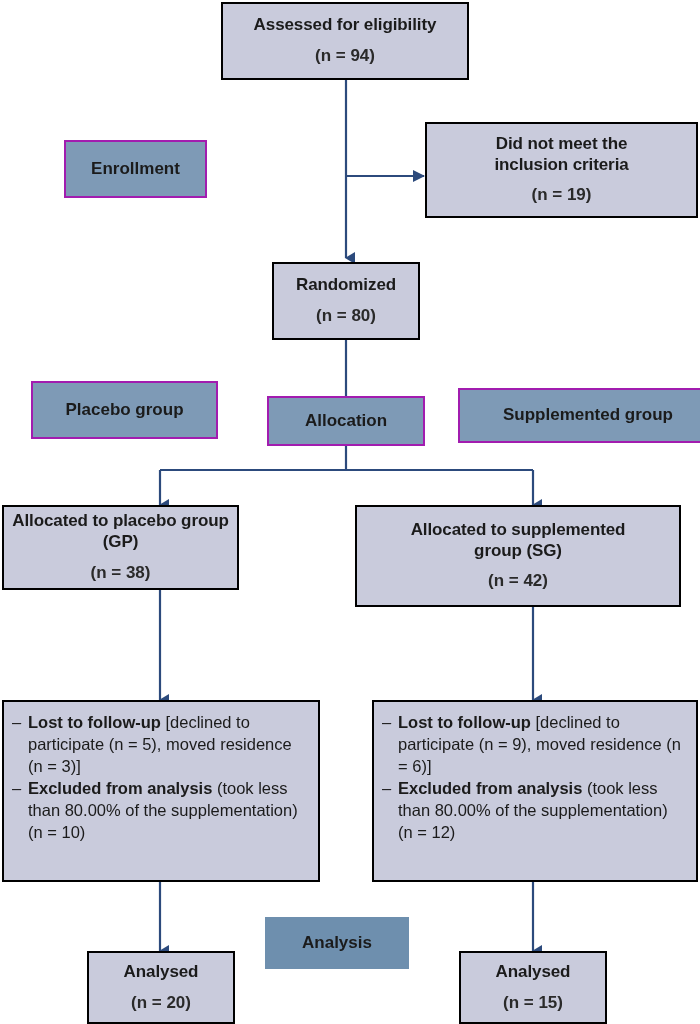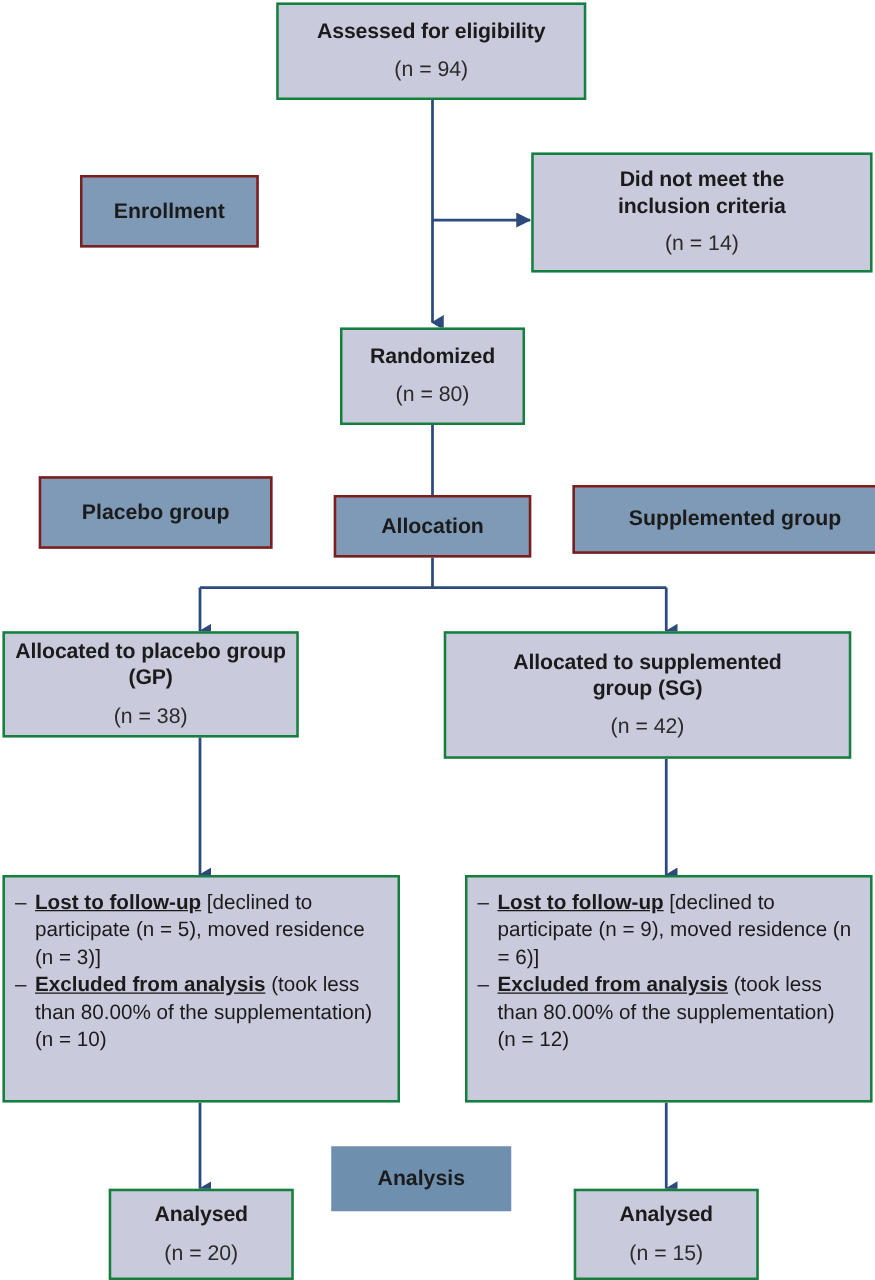--- a/index.html
+++ b/index.html
@@ -34,38 +34,38 @@
     display: flex;
     flex-direction: column;
     align-items: center;
     justify-content: center;
     text-align: center;
     color: #1b1b1b;
     line-height: 1.22;
   }
   .node.light {
     background: #c9cbdc;
-    border: 2px solid #15803d;
+    border: 2px solid #000000;
   }
   .node.stage {
     background: #7e9ab6;
-    border: 2px solid #7f1d1d;
+    border: 2px solid #a21caf;
   }
   .node.stage-noborder {
     background: #6e8fae;
     border: none;
   }
   .title {
     font-weight: bold;
     font-size: 17px;
     letter-spacing: -0.1px;
   }
   .sub {
     font-size: 17px;
-    font-weight: normal;
+    font-weight: bold;
     color: #2a2a2a;
     margin-top: 10px;
   }
   .stage-label {
     font-weight: bold;
     font-size: 17px;
   }
   .bullets {
     display: block;
     text-align: left;
@@ -89,21 +89,20 @@
     width: 16px;
     flex: 0 0 16px;
     font-size: 16.5px;
     line-height: 1.32;
   }
   .btext {
     flex: 1 1 auto;
   }
   .b {
     font-weight: bold;
-    text-decoration: underline;
   }
   .n {
     font-weight: normal;
   }
 </style>
 </head>
 <body>
 
 <div id="diagram">
 
@@ -140,21 +139,21 @@
     <div class="sub">(n = 94)</div>
   </div>
 
   <div class="node stage" style="left:64px; top:140px; width:143px; height:58px;">
     <div class="stage-label">Enrollment</div>
   </div>
 
   <div class="node light" style="left:425px; top:122px; width:273px; height:96px;">
     <div class="title">Did not meet the</div>
     <div class="title">inclusion criteria</div>
-    <div class="sub">(n = 14)</div>
+    <div class="sub">(n = 19)</div>
   </div>
 
   <div class="node light" style="left:272px; top:262px; width:148px; height:78px;">
     <div class="title">Randomized</div>
     <div class="sub">(n = 80)</div>
   </div>
 
   <div class="node stage" style="left:31px; top:381px; width:187px; height:58px;align-items:center;">
     <div class="stage-label">Placebo group</div>
   </div>

